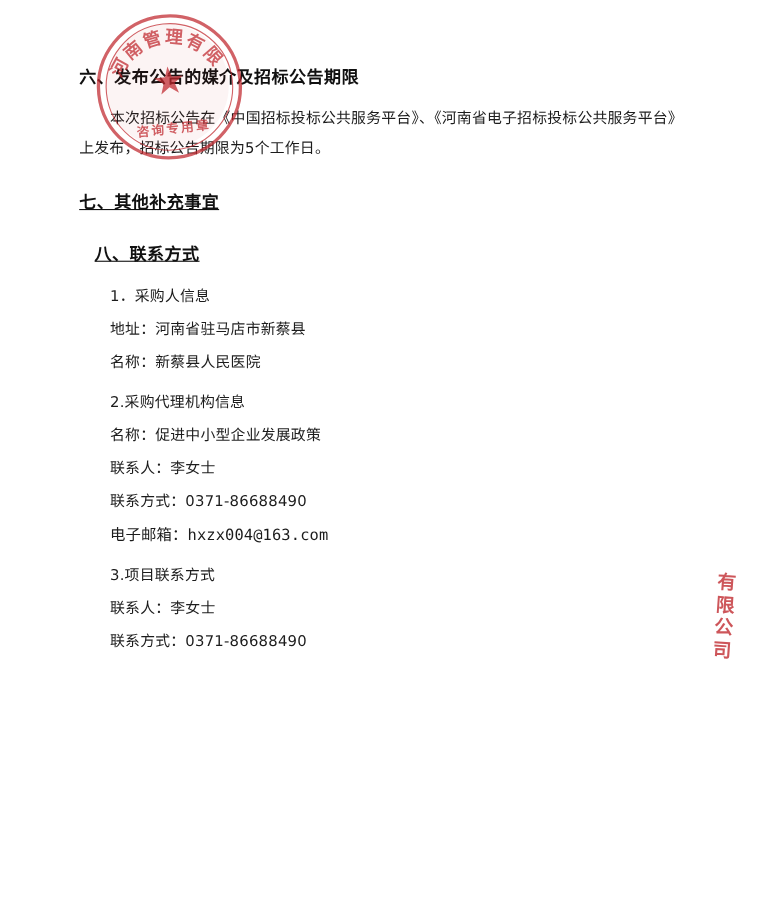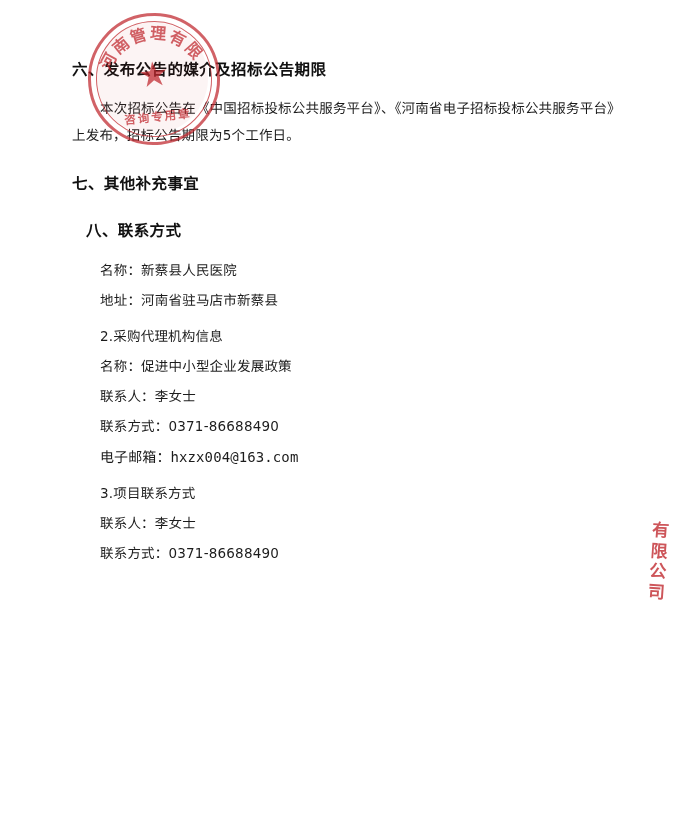--- a/index.html
+++ b/index.html
@@ -38,20 +38,21 @@
     letter-spacing: 0.4px;
     color: #111111;
     margin: 0 0 12px 0;
     line-height: 1.6;
   }
   .section-heading.indent {
     padding-left: 14px;
   }
   .heading-gap-top {
     margin-top: 22px;
+    text-decoration: underline;
   }
 
   .para {
     font-size: 13.5px;
     line-height: 2.05;
     color: #1c1c1c;
     margin: 0;
     text-indent: 28px;
     letter-spacing: 0.2px;
   }
@@ -169,22 +170,23 @@
   <div class="doc-body">
 
     <h2 class="section-heading">六、发布公告的媒介及招标公告期限</h2>
     <p class="para">本次招标公告在《中国招标投标公共服务平台》、《河南省电子招标投标公共服务平台》上发布，招标公告期限为5个工作日。</p>
 
     <h2 class="section-heading heading-gap-top">七、其他补充事宜</h2>
 
     <h2 class="section-heading heading-gap-top indent">八、联系方式</h2>
 
     <ul class="sub-list">
+      <li class="sub-item">1．采购人信息</li>
+      <li class="sub-item">地址：河南省驻马店市新蔡县</li>
       <li class="sub-item">名称：新蔡县人民医院</li>
-      <li class="sub-item">地址：河南省驻马店市新蔡县</li>
     </ul>
 
     <ul class="sub-list">
       <li class="sub-item">2.采购代理机构信息</li>
       <li class="sub-item">名称：促进中小型企业发展政策</li>
       <li class="sub-item">联系人：李女士</li>
       <li class="sub-item">联系方式：0371-86688490</li>
       <li class="sub-item mono">电子邮箱：hxzx004@163.com</li>
     </ul>
 

